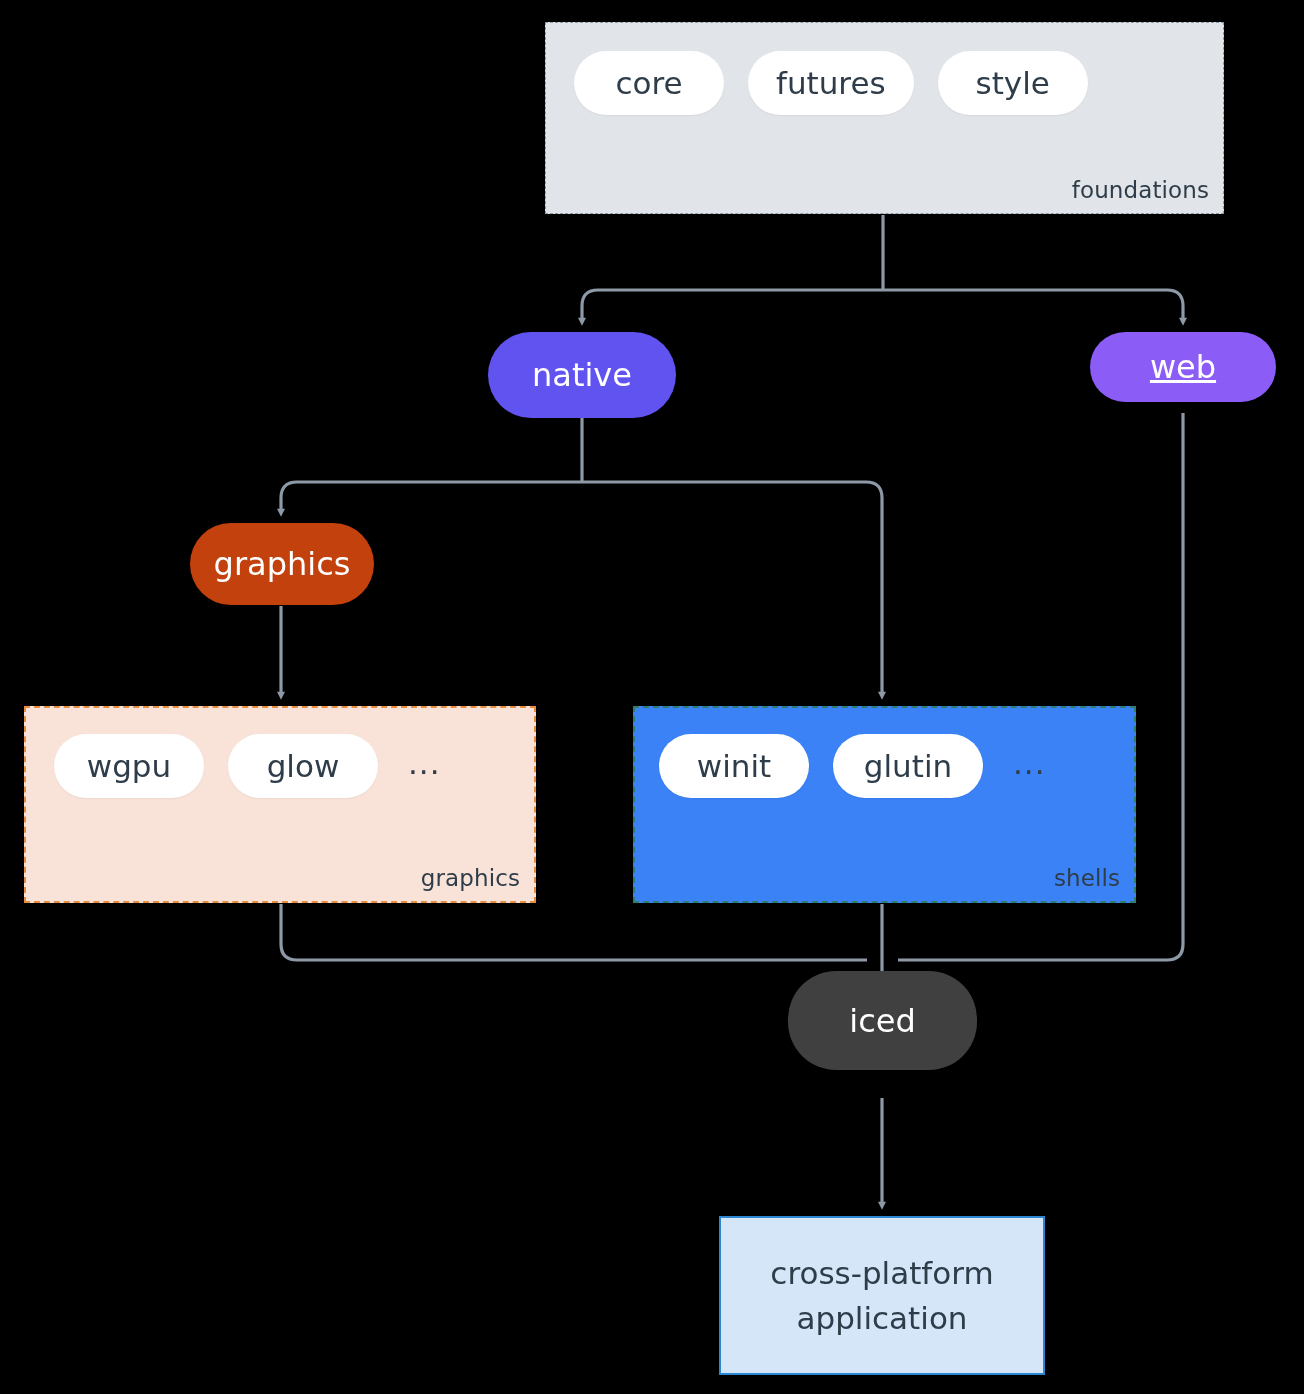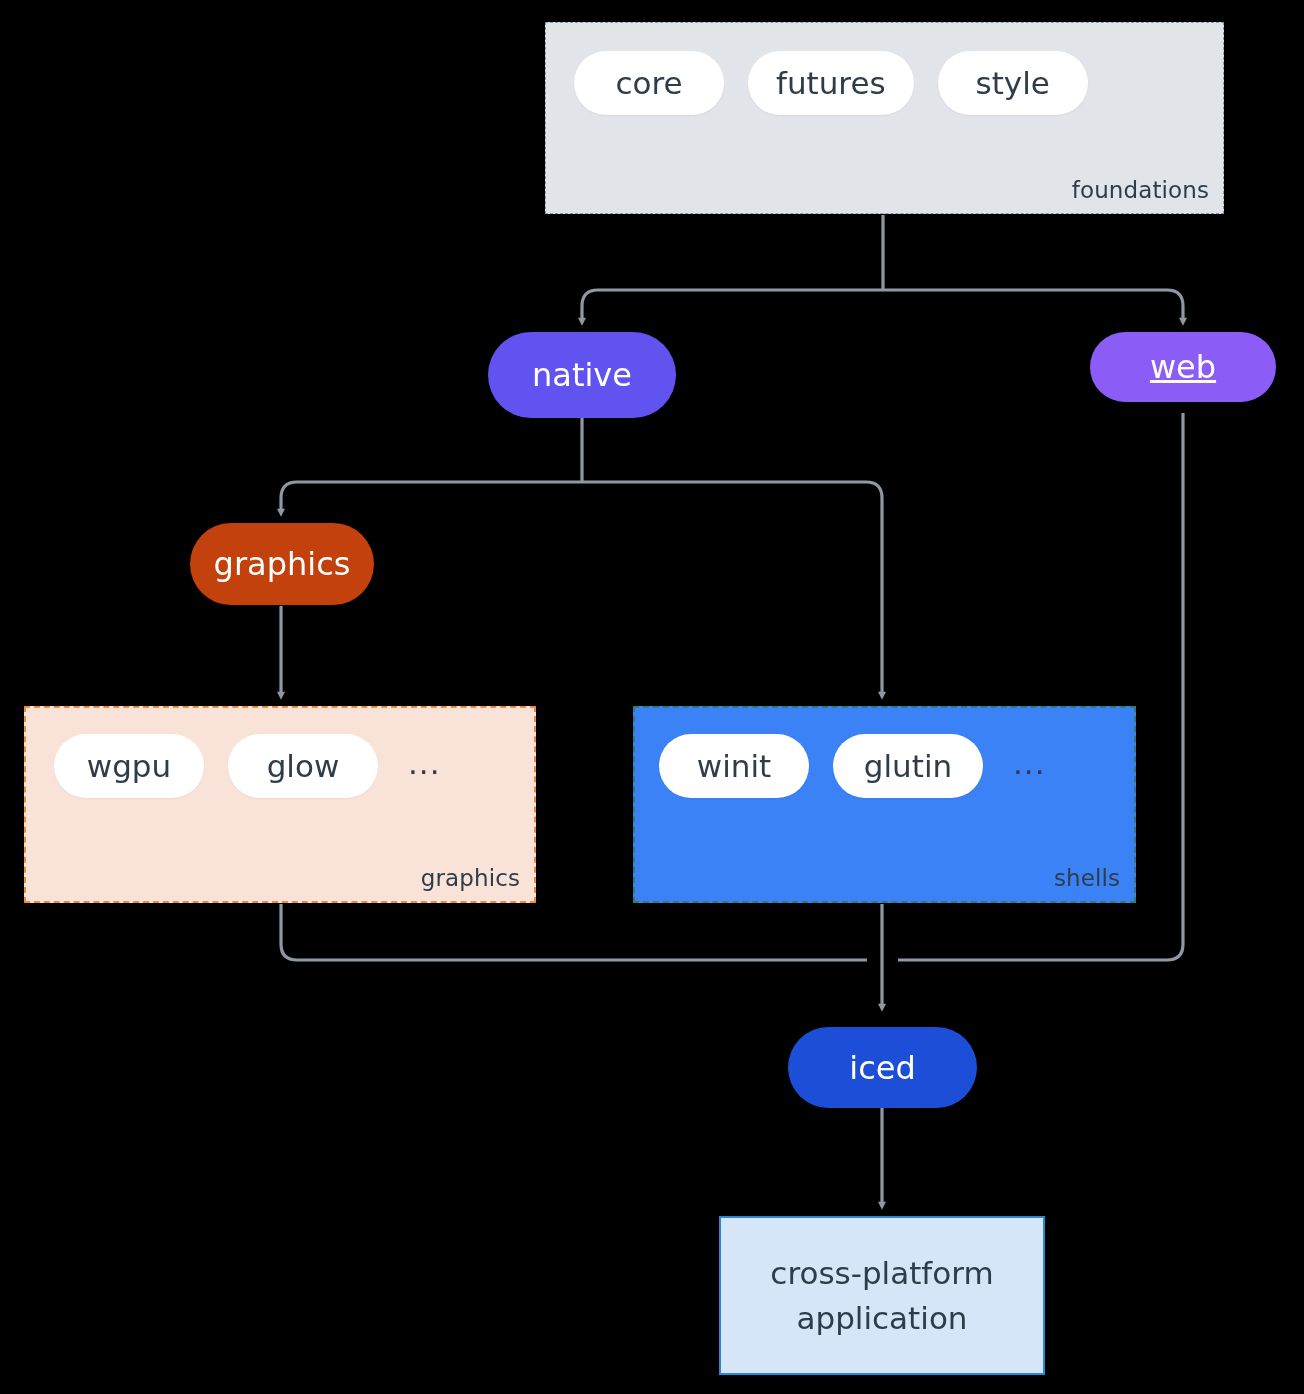--- a/index.html
+++ b/index.html
@@ -143,24 +143,24 @@
   }
   #node-graphics {
     left: 190px;
     top: 523px;
     width: 184px;
     height: 82px;
     background: #c2410c;
   }
   #node-iced {
     left: 788px;
-    top: 1027px;
+    top: 971px;
     width: 189px;
-    height: 81px;
-    background: #1d4ed8;
+    height: 99px;
+    background: #404040;
   }
   
   #node-application {
     position: absolute;
     left: 719px;
     top: 1216px;
     width: 326px;
     height: 159px;
     background: #d4e6f8;
     border: 2.4px solid #2b87d4;

